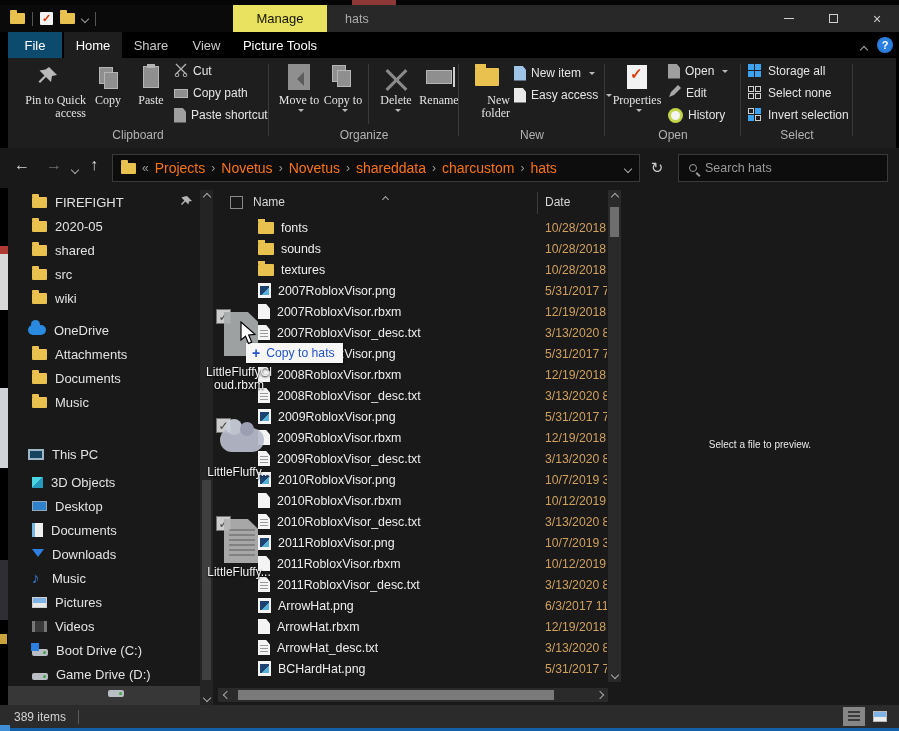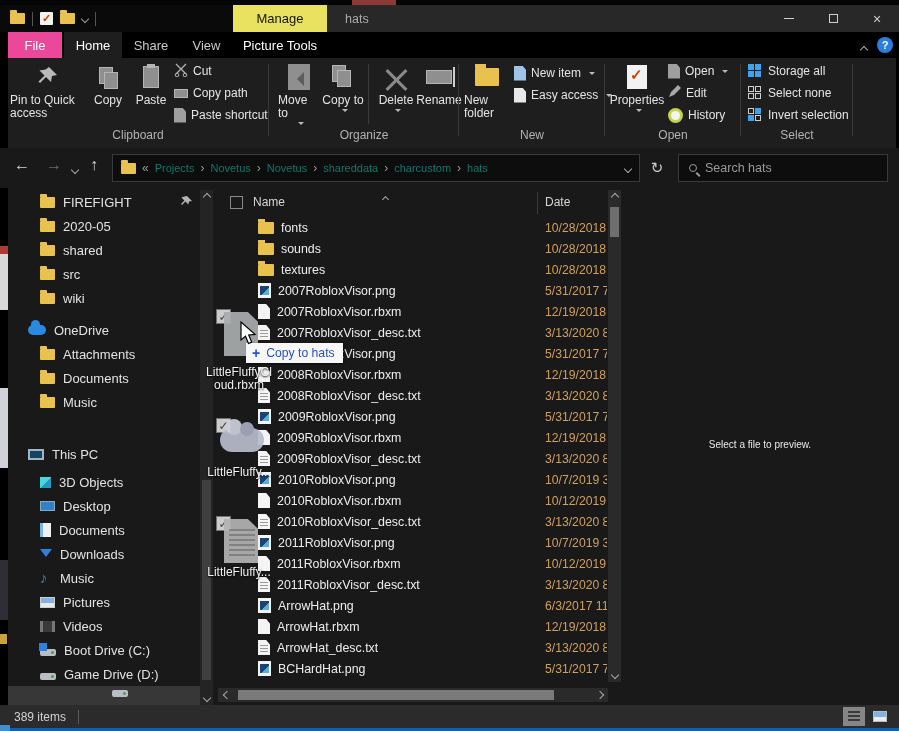--- a/index.html
+++ b/index.html
@@ -26,32 +26,32 @@
   .i-check { display:inline-block; width:13px; height:13px; background:#f2f2f2; border-radius:1px; color:#d83b01; font-weight:bold; font-size:11px; line-height:13px; text-align:center; }
   .mantab { position:absolute; left:233px; top:0; width:94px; height:27px; background:#e9e160; color:#141400; font-size:13px; display:flex; align-items:center; justify-content:center; }
   .wtitle { position:absolute; left:345px; top:0; height:27px; display:flex; align-items:center; color:#ababab; font-size:12.5px; }
   .wctl { position:absolute; top:0; height:27px; width:44px; display:flex; align-items:center; justify-content:center; color:#cfcfcf; }
   .wmin span { display:block; width:10px; height:1px; background:#cfcfcf; }
   .wmax span { display:block; width:9px; height:9px; border:1px solid #cfcfcf; }
   .wclose { font-size:14px; }
   
   .tabsrow { position:absolute; left:0; top:32px; width:899px; height:26px; background:#000; }
   .rtab { position:absolute; top:0; height:26px; display:flex; align-items:center; justify-content:center; font-size:13px; color:#c8c8c8; }
-  .rtab.filetab { left:8px; width:54px; background:#ec4899; color:#fff; }
+  .rtab.filetab { left:8px; width:54px; background:#0c4a6e; color:#fff; }
   .rtab.active { background:#1e1e1e; color:#fff; }
   .helpbtn { position:absolute; right:6px; top:5px; width:16px; height:16px; border-radius:50%; background:#2a7ede; color:#fff; font-weight:bold; font-size:11px; text-align:center; line-height:16px; }
   .collapsechev { position:absolute; right:32px; top:10px; }
   .cv { display:inline-block; width:6px; height:6px; border-right:1.5px solid #a8a8a8; border-bottom:1.5px solid #a8a8a8; }
   .cv.up{ transform:rotate(-135deg);} .cv.down{ transform:rotate(45deg);} .cv.left{ transform:rotate(135deg);} .cv.right{ transform:rotate(-45deg);}
   .caret { display:inline-block; width:0; height:0; border:3.5px solid transparent; border-top-color:#b9b9b9; margin-left:3px; position:relative; top:2px; }
   
   .ribbon { position:absolute; left:8px; top:58px; width:888px; height:90px; background:#1e1e1e; }
   .gdiv { position:absolute; top:6px; width:1px; height:72px; background:#3a3a3a; }
   .glabel { position:absolute; top:70px; height:16px; font-size:12px; color:#b2b2b2; text-align:center; }
-  .bigbtn { position:absolute; top:2px; height:66px; display:flex; flex-direction:column; align-items:center; color:#e4e4e4; font-size:12px; text-align:left; line-height:13px; }
+  .bigbtn { position:absolute; top:2px; height:66px; display:flex; flex-direction:column; align-items:center; color:#e4e4e4; font-size:12px; text-align:right; line-height:13px;font-family:Liberation Serif, serif; }
   .bigbtn .ric { height:34px; display:flex; align-items:center; justify-content:center; }
   .sbtn { position:absolute; height:20px; display:flex; align-items:center; gap:5px; font-size:12px; color:#e4e4e4; white-space:nowrap; }
   
   .ri-pin { width:20px; height:22px; }
   .ri-copy { width:18px; height:20px; position:relative; }
   .ri-copy::before,.ri-copy::after { content:""; position:absolute; width:12px; height:15px; background:#8f8f8f; border:1px solid #b5b5b5; }
   .ri-copy::before { left:0; top:0; } .ri-copy::after { left:5px; top:5px; }
   .ri-paste { width:16px; height:22px; background:#8f8f8f; border:1px solid #b5b5b5; position:relative; }
   .ri-paste::before { content:""; position:absolute; left:3px; top:-3px; width:8px; height:4px; background:#b5b5b5; }
   .ri-pagecheck { width:20px; height:24px; background:#f2f2f2; position:relative; }
@@ -71,34 +71,34 @@
   .si-clock::before { content:""; position:absolute; left:3px; top:3px; width:9px; height:9px; border-radius:50%; background:#f4f4f4; }
   .si-grid { display:inline-block; width:15px; height:15px; }
   .si-grid i { float:left; width:6px; height:6px; margin:0 1px 1px 0; }
   .si-grid .b { background:#3ba3f0; } .si-grid .w { border:1px solid #cfcfcf; }
   .smalllbl { white-space:nowrap; }
   
   .addr { position:absolute; left:0; top:148px; width:899px; height:40px; background:#191919; }
   .navic { position:absolute; top:8px; font-size:16px; color:#d8d8d8; }
   .navic.dis { color:#6e6e6e; }
   .crumbbar { position:absolute; left:112px; top:6px; width:528px; height:28px; background:#0d0d0d; border:1px solid #3a3a3a; display:flex; align-items:center; gap:6px; padding:0 8px; }
-  .crumb { color:#0f766e; font-size:11px; white-space:nowrap; }
+  .crumb { color:#f97316; font-size:14px; white-space:nowrap; }
   .csep { color:#9a9a9a; font-size:12px; }
   .refreshbtn { position:absolute; left:644px; top:6px; width:26px; height:28px; color:#c9c9c9; font-size:15px; display:flex; align-items:center; justify-content:center; }
   .searchbox { position:absolute; left:678px; top:6px; width:210px; height:28px; background:#0d0d0d; border:1px solid #3a3a3a; display:flex; align-items:center; gap:8px; padding:0 10px; }
   .mag { width:8px; height:8px; border:1.5px solid #9a9a9a; border-radius:50%; position:relative; }
   .mag::after { content:""; position:absolute; left:7px; top:7px; width:5px; height:1.5px; background:#9a9a9a; transform:rotate(45deg); transform-origin:0 0; }
   .searchbox input { background:transparent; border:none; outline:none; color:#bdbdbd; font-family:"Liberation Sans",sans-serif; font-size:12.5px; width:160px; }
   .searchbox input::placeholder { color:#9a9a9a; }
   
   .mainarea { position:absolute; left:8px; top:188px; width:891px; height:517px; background:#191919; }
   
   .sidebar { position:absolute; left:8px; top:190px; width:192px; height:515px; overflow:hidden; }
   .srow { position:absolute; left:0; width:192px; height:24px; display:flex; align-items:center; gap:8px; font-size:13px; color:#e2e2e2; }
-  .srow.lvl1 { padding-left:20px; } .srow.lvl2 { padding-left:32px; }
+  .srow.lvl1 { padding-left:20px; } .srow.lvl2 { padding-left:24px; }
   .srow.sel { background:#373737;flex-direction:column; }
   .ic { display:inline-block; flex:none; }
   .ic-folder { width:15px; height:11px; background:#e8c14f; border-radius:1px; position:relative; }
   .ic-folder::before { content:""; position:absolute; top:-3px; left:0; width:7px; height:3px; background:#e8c14f; border-radius:1px 1px 0 0; }
   .ic-cloud { width:18px; height:10px; background:#2a8ae0; border-radius:6px; position:relative; }
   .ic-cloud::before { content:""; position:absolute; left:3px; top:-5px; width:9px; height:9px; background:#2a8ae0; border-radius:50%; }
   .ic-pc { width:16px; height:11px; background:#16435f; border:2px solid #9fb6c9; position:relative; }
   .ic-cube { width:11px; height:11px; background:linear-gradient(135deg,#49d6e2 50%,#2399bb 50%); }
   .ic-desktop { width:15px; height:10px; background:#2f81c9; border:1.5px solid #8fa8bb; }
   .ic-docs { width:11px; height:14px; background:#f0f0f0; border-left:3px solid #77b5e2; }

